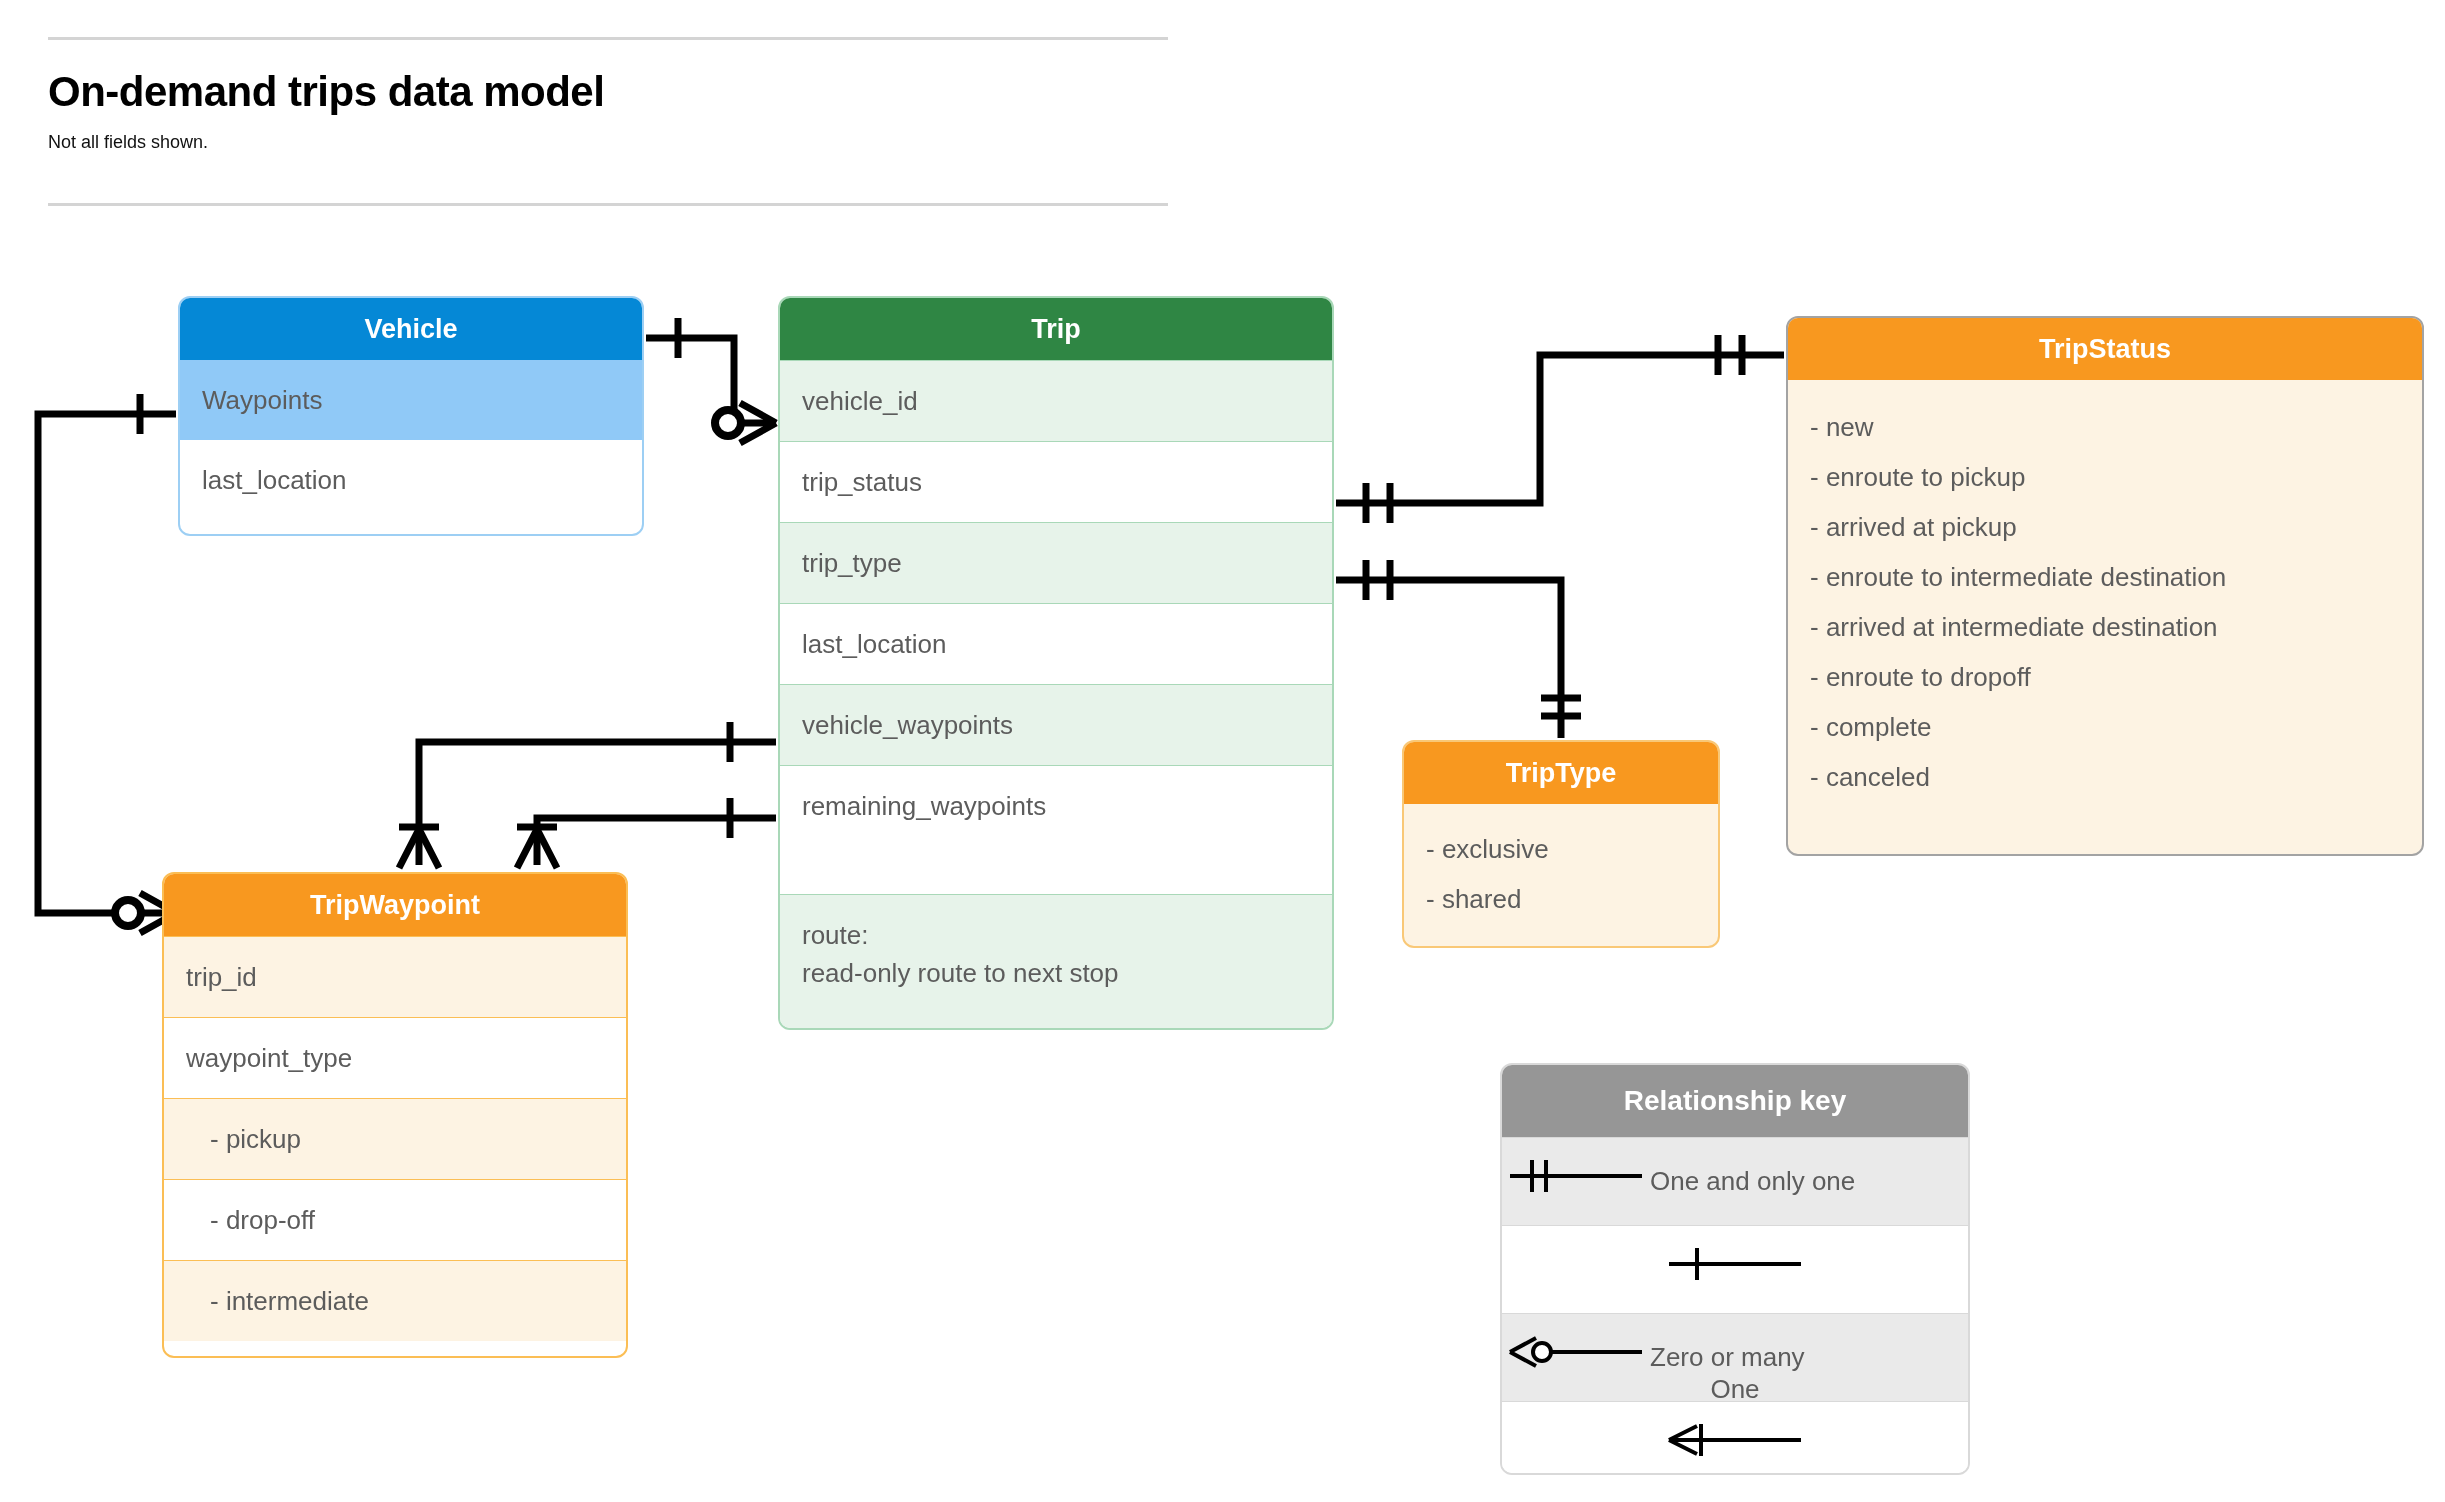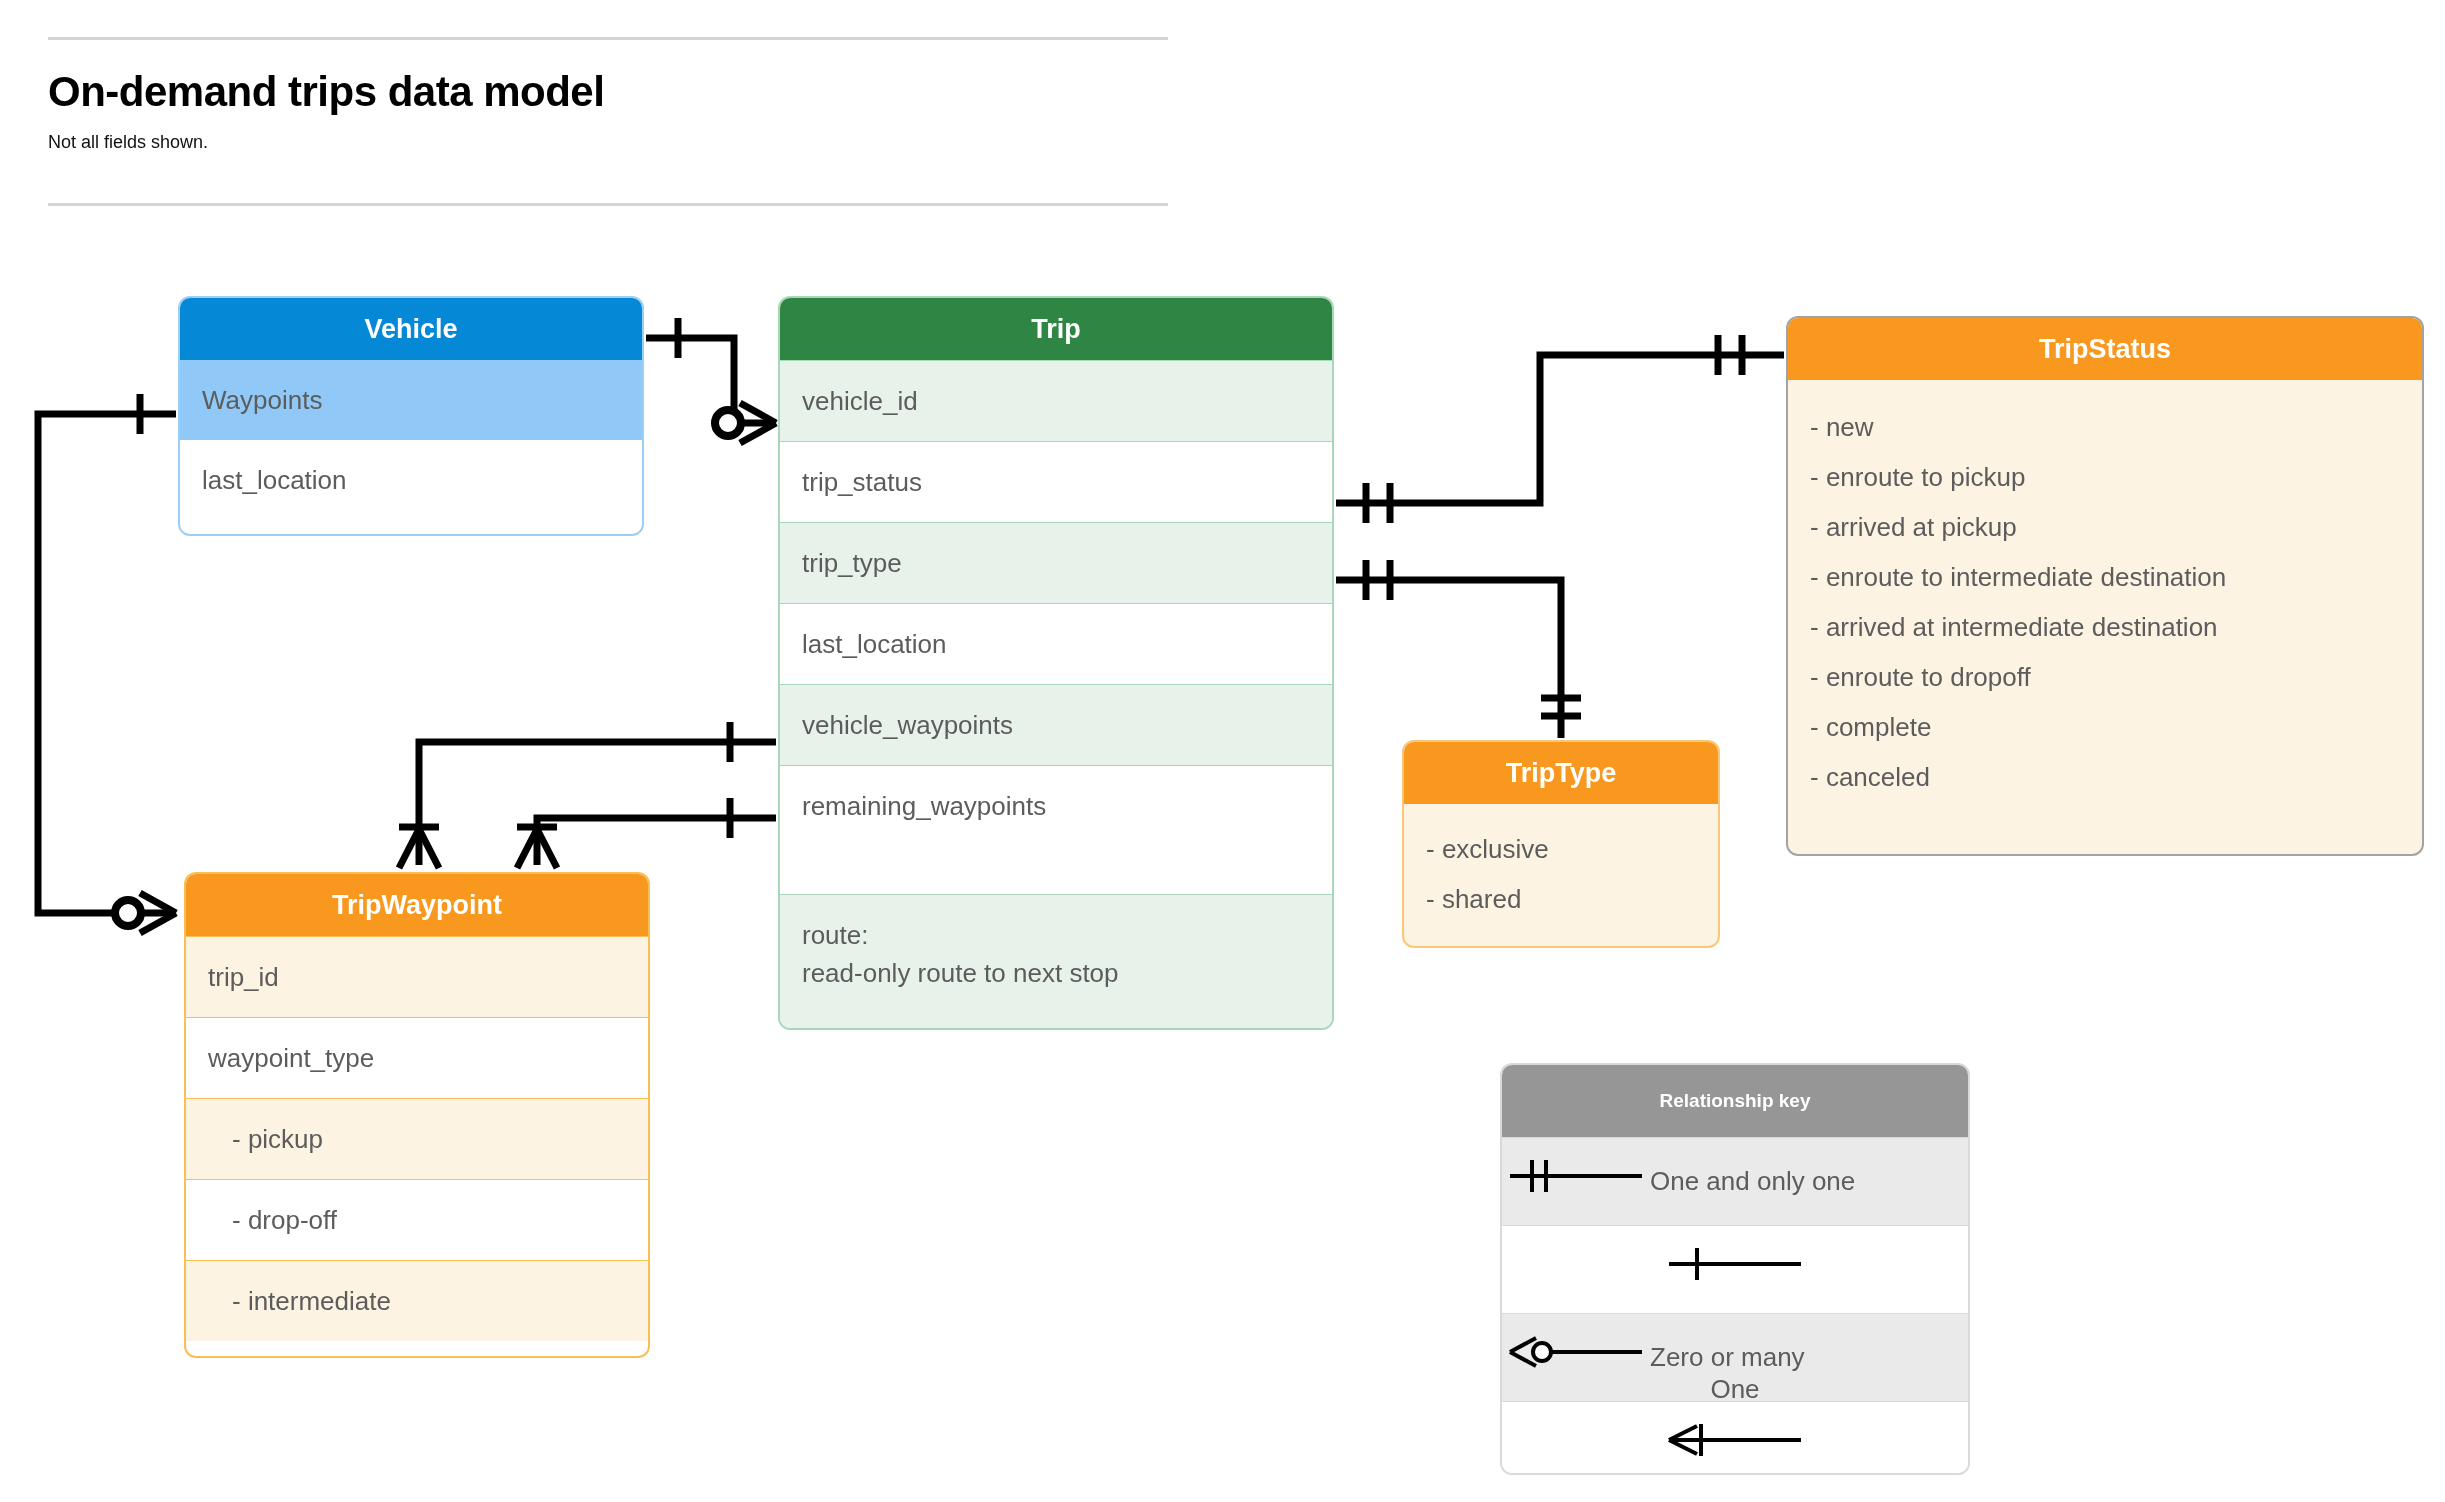--- a/index.html
+++ b/index.html
@@ -131,40 +131,40 @@
   }
   #ent-triptype .entity-title { background: #f8981f; height: 62px; }
   #ent-triptype .entity-body { padding: 20px 0 0 0; }
   #ent-triptype .enum {
     font-size: 26px; color: #5c5c5c; padding-left: 22px;
     height: 50px; display: flex; align-items: center; white-space: nowrap;
   }
 
   
   #ent-tripwaypoint {
-    left: 184px; top: 872px; width: 466px; height: 486px;
+    left: 162px; top: 872px; width: 466px; height: 486px;
     border: 2px solid #fbbe55;
     background: #ffffff;
   }
   #ent-tripwaypoint .entity-title { background: #f8981f; height: 62px; }
   #ent-tripwaypoint .row { height: 81px; border-top: 1px solid #fbbe55; }
   #ent-tripwaypoint .row.alt { background: #fdf3e3; }
   #ent-tripwaypoint .row.plain { background: #ffffff; }
 
   
   #legend {
     position: absolute;
     left: 1500px; top: 1063px; width: 470px; height: 412px;
     border: 2px solid #d9d9d9;
     border-radius: 12px;
     overflow: hidden;
     background: #ffffff;
     box-sizing: border-box;
   }
-  #legend .entity-title { background: #969696; height: 72px; font-size: 19px; }
+  #legend .entity-title { background: #969696; height: 72px; font-size: 28px; }
   .legend-row {
     height: 88px;
     display: flex;
     align-items: center;
     border-top: 1px solid #d9d9d9;
     box-sizing: border-box;
     text-align: right;
   }
   .legend-row.alt { background: #eaeaea; }
   .legend-row.plain { background: #ffffff; flex-direction: column; }

